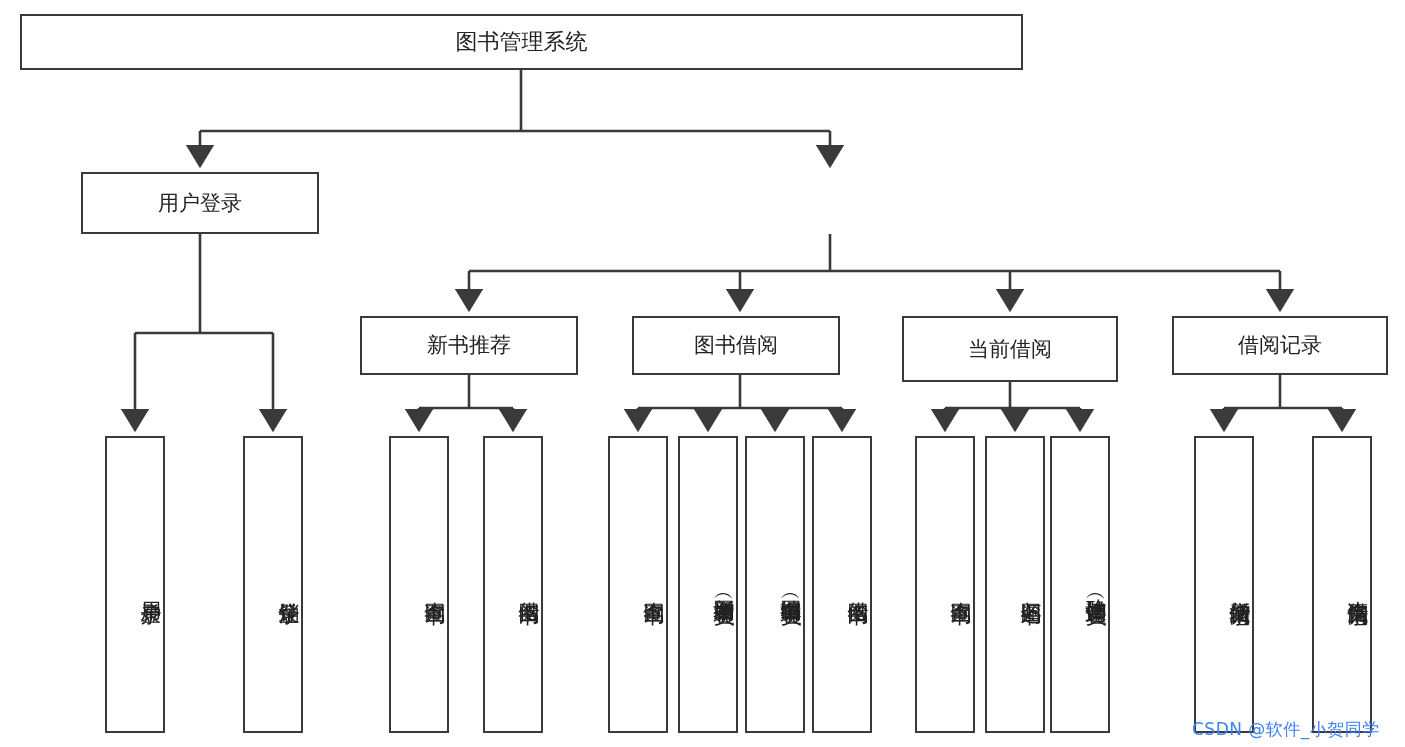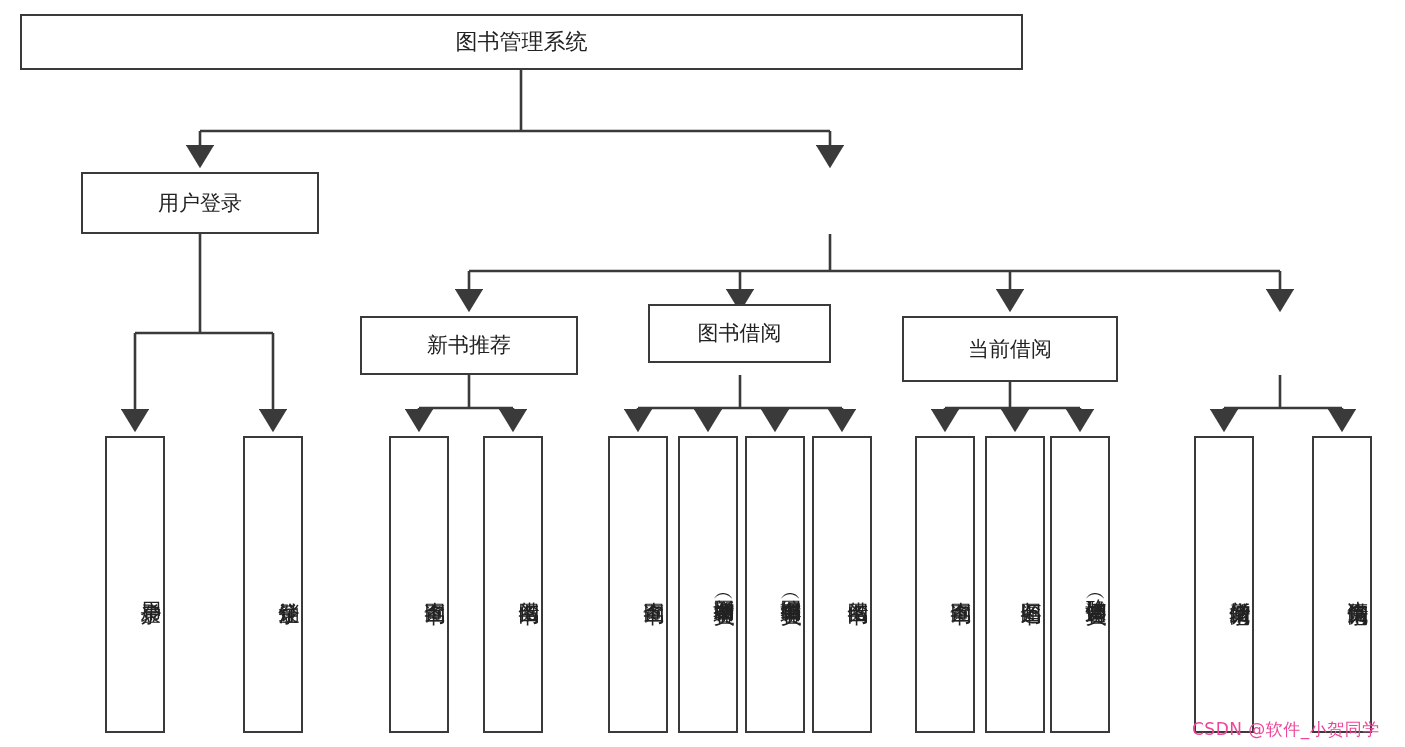--- a/index.html
+++ b/index.html
@@ -55,21 +55,21 @@
     justify-content: center;
     letter-spacing: 1px;
   }
   .node.leaf .cap {
     display: block;
     white-space: pre-line;
   }
   .watermark {
     position: absolute;
     font-size: 17px;
-    color: #ec4899;
+    color: #3b82f6;
     white-space: nowrap;
     letter-spacing: 0.5px;
   }
 </style>
 </head>
 <body>
 
 <div id="canvas">
 
   <svg id="wires" viewBox="0 0 1405 747" xmlns="http://www.w3.org/2000/svg">
@@ -126,25 +126,28 @@
     <span>图书管理系统</span>
   </div>
 
   <div class="node level1" style="left: 81px; top: 172px; width: 238px; height: 62px;">
     <span>用户登录</span>
   </div>
 
   <div class="node level2" style="left: 360px; top: 316px; width: 218px; height: 59px;">
     <span>新书推荐</span>
   </div>
-  <div class="node level2" style="left: 632px; top: 304px; width: 183px; height: 59px; margin-left: 16px;">
+  <div class="node level2" style="left: 632px; top: 316px; width: 208px; height: 59px;">
     <span>图书借阅</span>
   </div>
   <div class="node level2" style="left: 902px; top: 316px; width: 216px; height: 66px;">
     <span>当前借阅</span>
+  </div>
+  <div class="node level2" style="left: 1172px; top: 316px; width: 216px; height: 59px;">
+    <span>借阅记录</span>
   </div>
 
   <div class="node leaf" style="left: 105px; top: 436px; width: 60px; height: 297px;">
     <span class="cap">用户登录</span>
   </div>
   <div class="node leaf" style="left: 243px; top: 436px; width: 60px; height: 297px;">
     <span class="cap">注销登录</span>
   </div>
   <div class="node leaf" style="left: 389px; top: 436px; width: 60px; height: 297px;">
     <span class="cap">查询图书</span>

